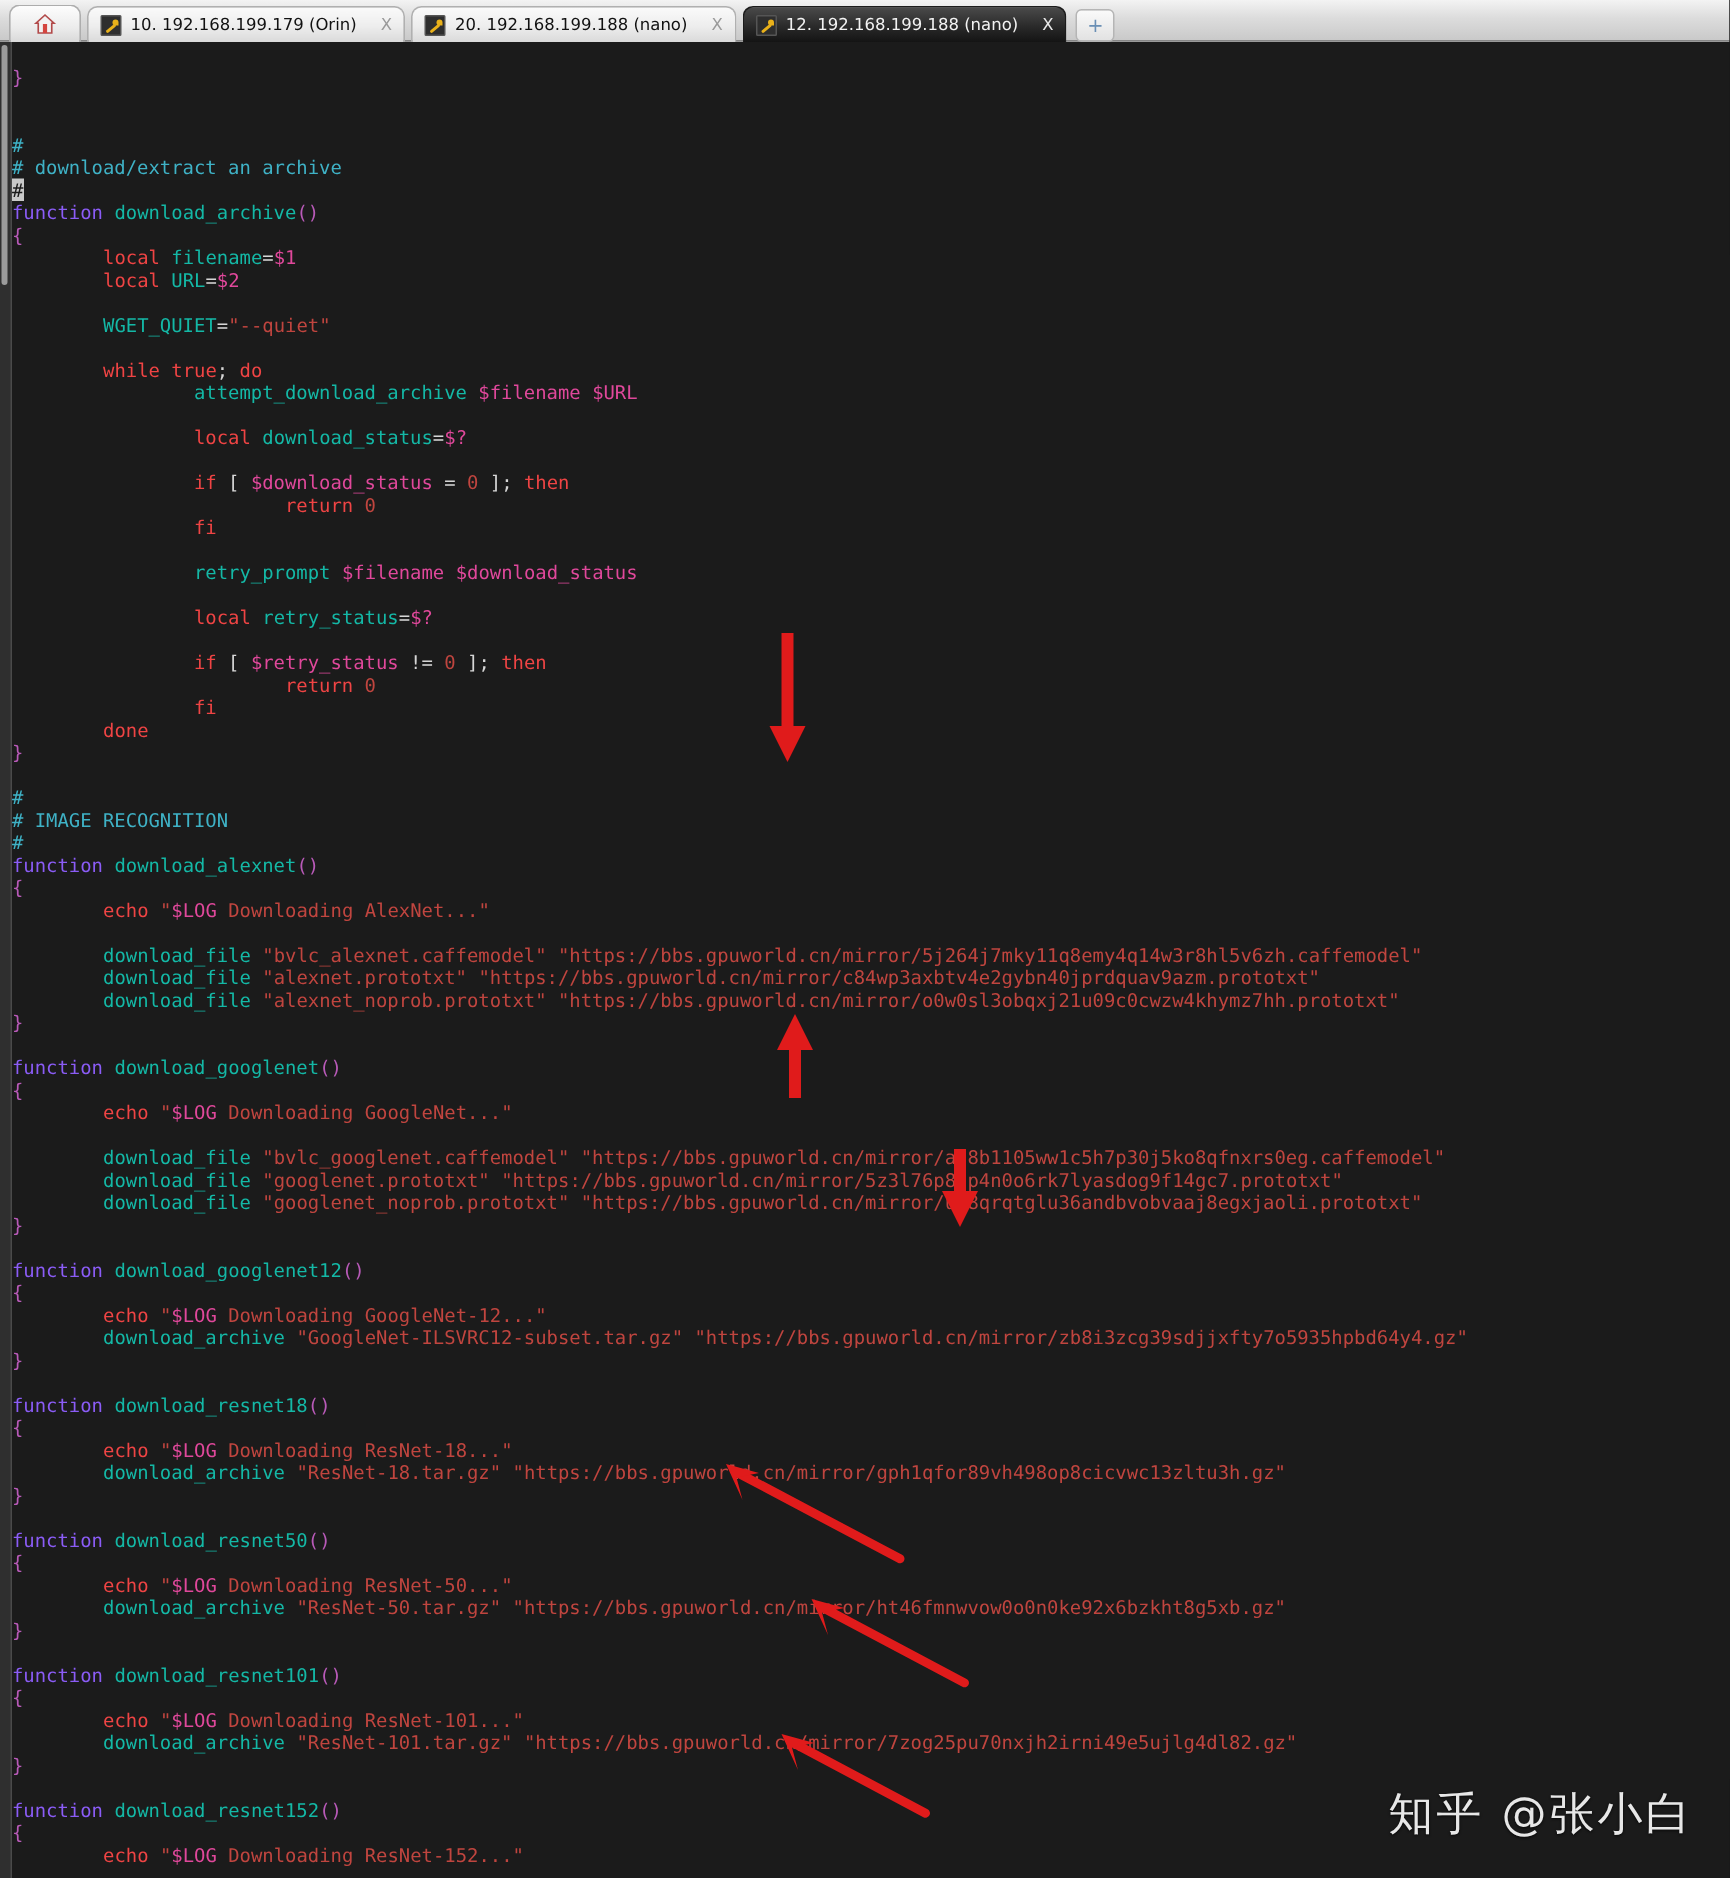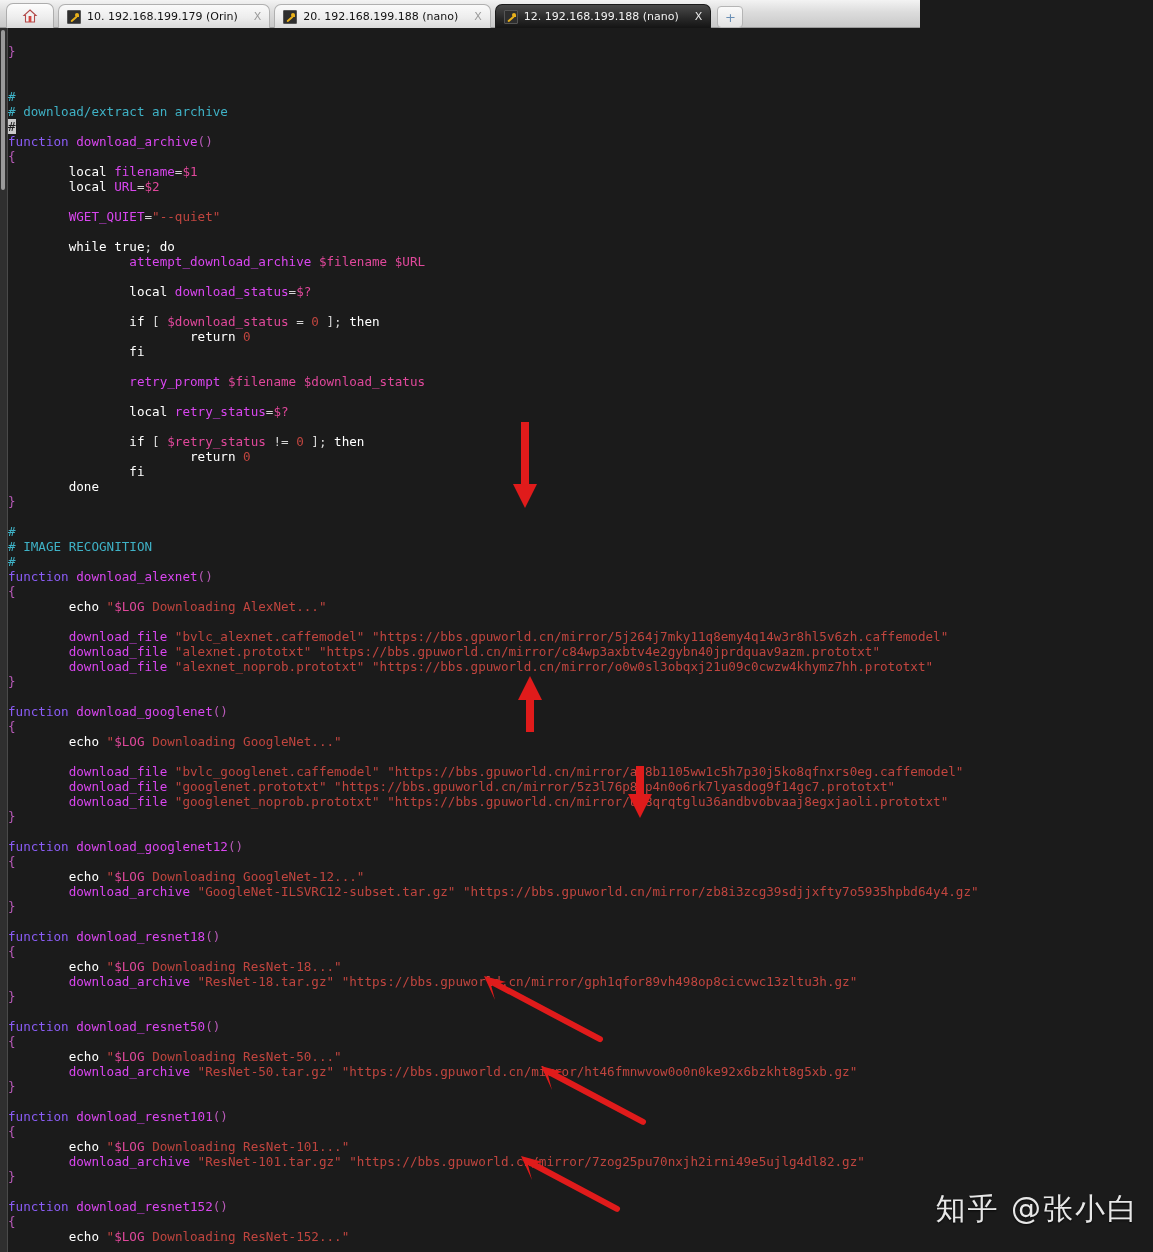--- a/index.html
+++ b/index.html
@@ -12,21 +12,21 @@
     height: 1252px;
     overflow: hidden;
     font-family: "DejaVu Sans Mono", monospace;
     position: relative;
   }
 
   
   #tabbar {
     position: absolute;
     left: 0; top: 0;
-    width: 920px; height: 28px;
+    width: 1153px; height: 28px;
     background: linear-gradient(to bottom, #f3f3f3 0%, #dcdcdc 45%, #c9c9c9 100%);
     border-bottom: 1px solid #9a9a9a;
     box-sizing: border-box;
   }
   #tabbar-inner {
     position: relative;
     height: 28px;
     display: flex;
     align-items: flex-end;
   }
@@ -150,39 +150,39 @@
     line-height: 15px;
     white-space: pre;
     color: #d6d6d6;
     letter-spacing: 0px;
     padding-top: 3px;
   }
   .ln { display: block; height: 15px; }
 
   
   .cm { color: #3fb2c6; }      
-  .kw { color: #ffffff; }      
+  .kw { color: #ef4444; }      
   .fn { color: #8b5cf6; }      
-  .id { color: #d946ef; }      
+  .id { color: #14b8a6; }      
   .st { color: #c0453f; }      
   .va { color: #e0489b; }      
   .pc { color: #b85ab8; }      
   .nm { color: #c0453f; }
   .cur {
     background: #c9c9c9;
     color: #1b1b1b;
   }
 
   
   .arrow { position: absolute; pointer-events: none; }
 
   
   #watermark {
     position: absolute;
-    right: 14px;
+    right: 24px;
     bottom: 22px;
     color: #f2f2f2;
     font-family: "DejaVu Sans", sans-serif;
     font-size: 30px;
     letter-spacing: 2px;
     opacity: .95;
     text-shadow: 0 1px 2px rgba(0,0,0,.8);
   }
 </style>
 </head>

